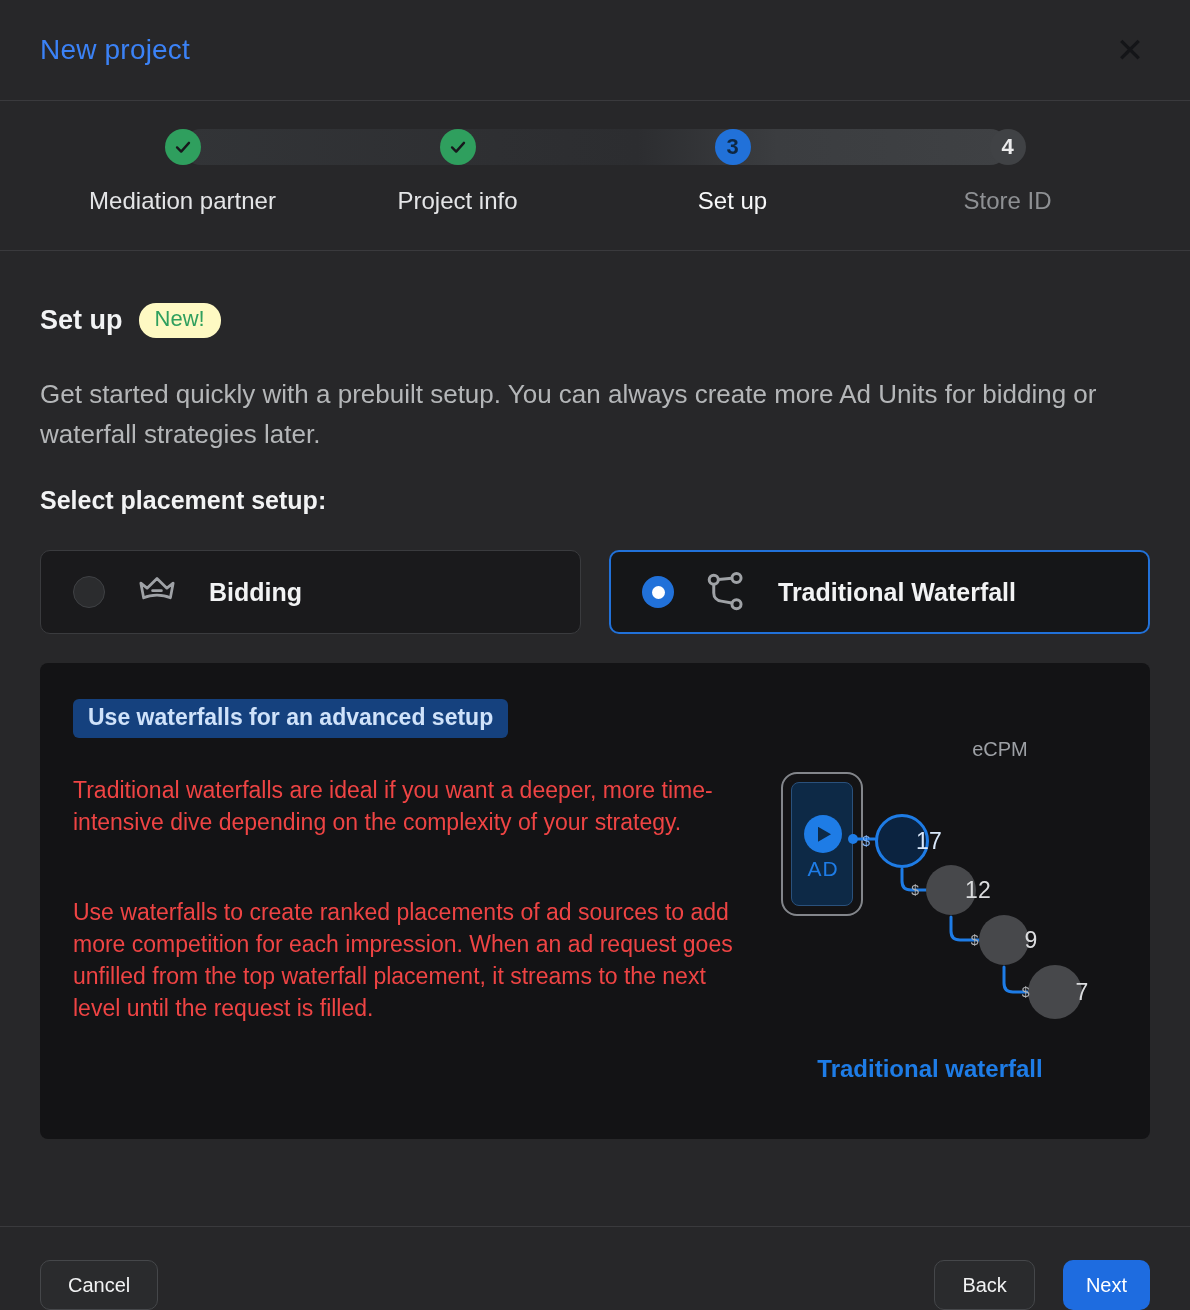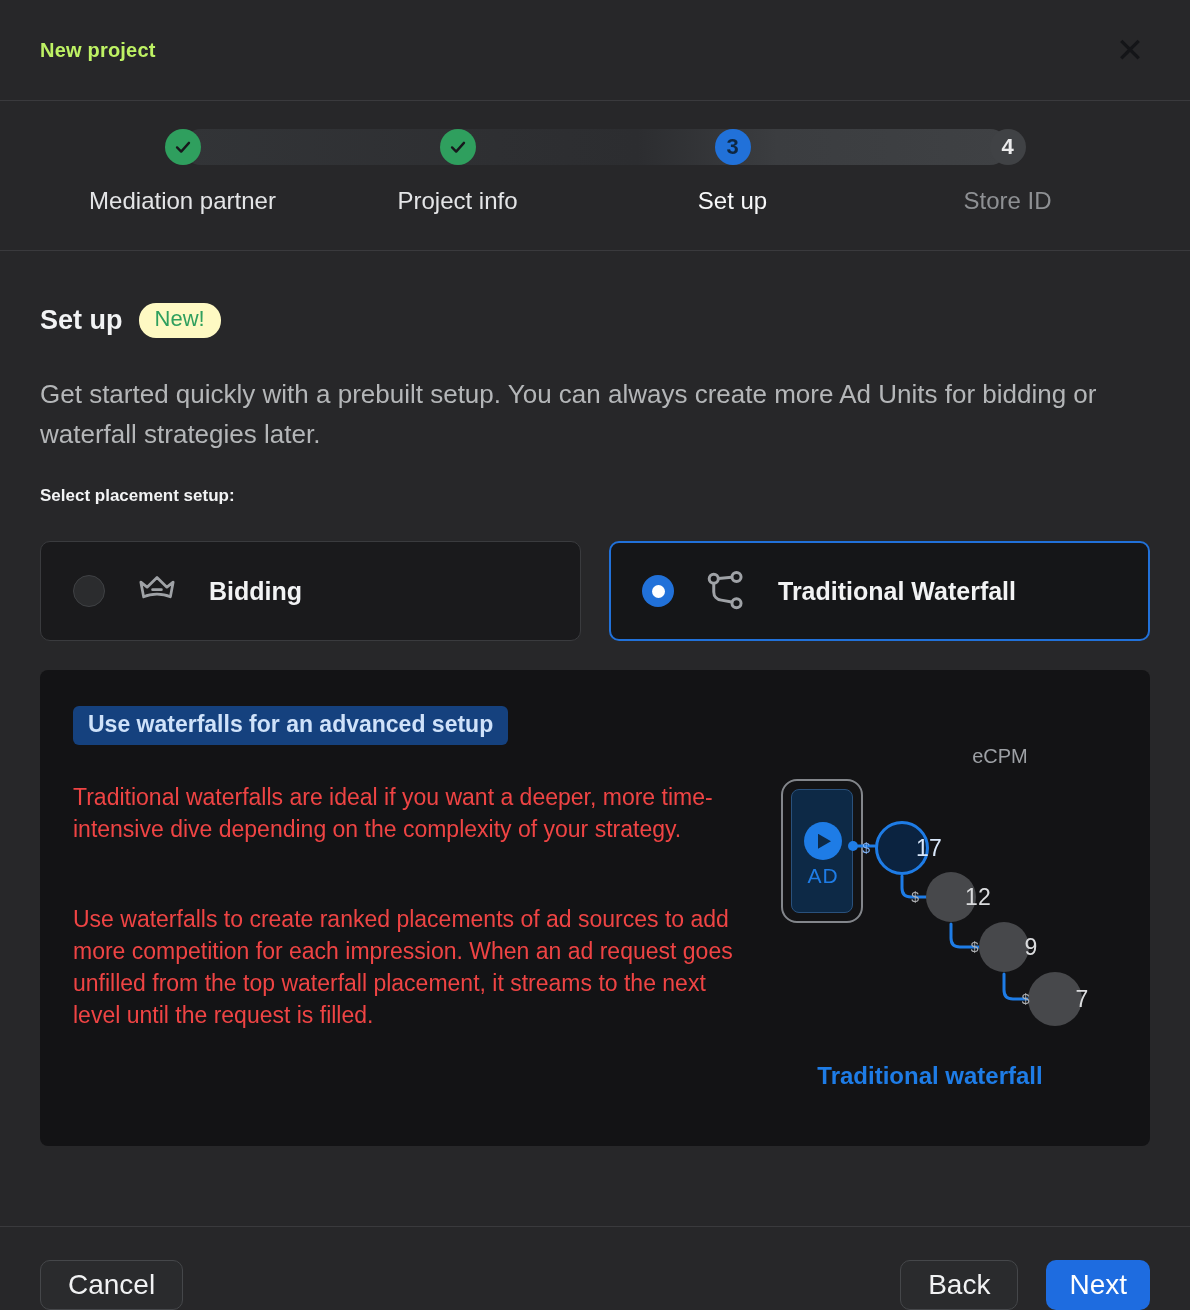--- a/index.html
+++ b/index.html
@@ -7,21 +7,21 @@
   body { font-family:"Liberation Sans", sans-serif; }
   .modal {
     width:1190px; height:1310px; background:#272729; color:#eee;
     position:relative; overflow:hidden; display:flex; flex-direction:column;
   }
   
   .header {
     height:100px; display:flex; align-items:center; justify-content:space-between;
     padding:0 40px; flex:0 0 auto;
   }
-  .title { font-size:20px; font-weight:bold; color:#bef264; letter-spacing:.2px; }
+  .title { font-size:28px; font-weight:normal; color:#3b82f6; letter-spacing:.2px; }
   .close-btn {
     width:40px; height:40px; border:none; background:transparent; cursor:pointer;
     font-size:34px; line-height:40px; color:#141518; font-weight:400;
   }
   .divider { height:1px; background:#3a3a3d; flex:0 0 auto; }
   
   .stepper { height:149px; padding:28px 45px 0; flex:0 0 auto; }
   .stepper-inner { position:relative; }
   .track {
     position:absolute; left:12.5%; right:12.5%; top:0; height:36px; border-radius:18px;
@@ -46,25 +46,25 @@
   .setup-heading-row { margin-top:52px; display:flex; align-items:center; gap:16px; }
   .setup-heading { font-size:27px; font-weight:bold; color:#f2f3f4; }
   .new-badge {
     background:#fef9c3; color:#2f9f5e; font-size:22px; font-weight:500;
     border-radius:17px; padding:4px 16px 7px; line-height:1.1;
   }
   .setup-desc {
     margin-top:36px; font-size:26px; line-height:40px; color:#b4b6b8; max-width:1090px;
     font-weight:300;
   }
-  .select-label { margin-top:32px; font-size:17px; font-weight:bold; color:#f2f3f4; }
+  .select-label { margin-top:32px; font-size:25px; font-weight:bold; color:#f2f3f4; }
   
   .options-row { display:flex; gap:28px; margin-top:35px; }
   .option-card {
-    flex:1; height:100px; border-radius:10px; display:flex; align-items:center;
+    flex:1; height:84px; border-radius:10px; display:flex; align-items:center;
     padding:0 32px; gap:30px; cursor:pointer;
     background:#1a1a1c; border:1px solid #3a3b3e;
   }
   .option-card.selected { background:#151618; border:2px solid #2171d9; padding:0 31px; }
   .radio {
     width:32px; height:32px; border-radius:50%; flex:0 0 auto;
     background:#2b2c2e; border:1px solid #3f4144;
   }
   .radio.on {
     background:#2171d9; border:none; display:flex; align-items:center; justify-content:center;
@@ -113,21 +113,21 @@
   .ecpm-node .val { font-size:23px;margin-left:45px; }
   .ecpm-node.hl .cur { color:#7fb0ef; } .ecpm-node.hl .val { color:#d9e8fb; }
   .ecpm-node.gray .cur { color:#aeb0b3; } .ecpm-node.gray .val { color:#dbdcde; }
   .illo-caption { position:absolute; top:344px; left:0; width:320px; text-align:center; font-size:24px; font-weight:bold; color:#1e7ce6; }
   
   .footer { flex:0 0 auto; }
   .footer-inner {
     padding:33px 40px 0; display:flex; align-items:flex-start; justify-content:space-between;
   }
   .btn {
-    font-family:"Liberation Sans", sans-serif; font-size:28px; cursor:pointer;
+    font-family:"Liberation Sans", sans-serif; font-size:20px; cursor:pointer;
     border-radius:10px; height:50px; color:#f1f2f3;
   }
   .btn.ghost { background:#2a2b2d; border:1px solid #45474a; padding:0 27px; }
   .btn.primary { background:#1e6ce0; border:none; color:#fff; padding:0 23px; font-weight:500; }
   .footer-right { display:flex; gap:28px; }
 </style>
 </head>
 <body>
 
 <div class="modal">

